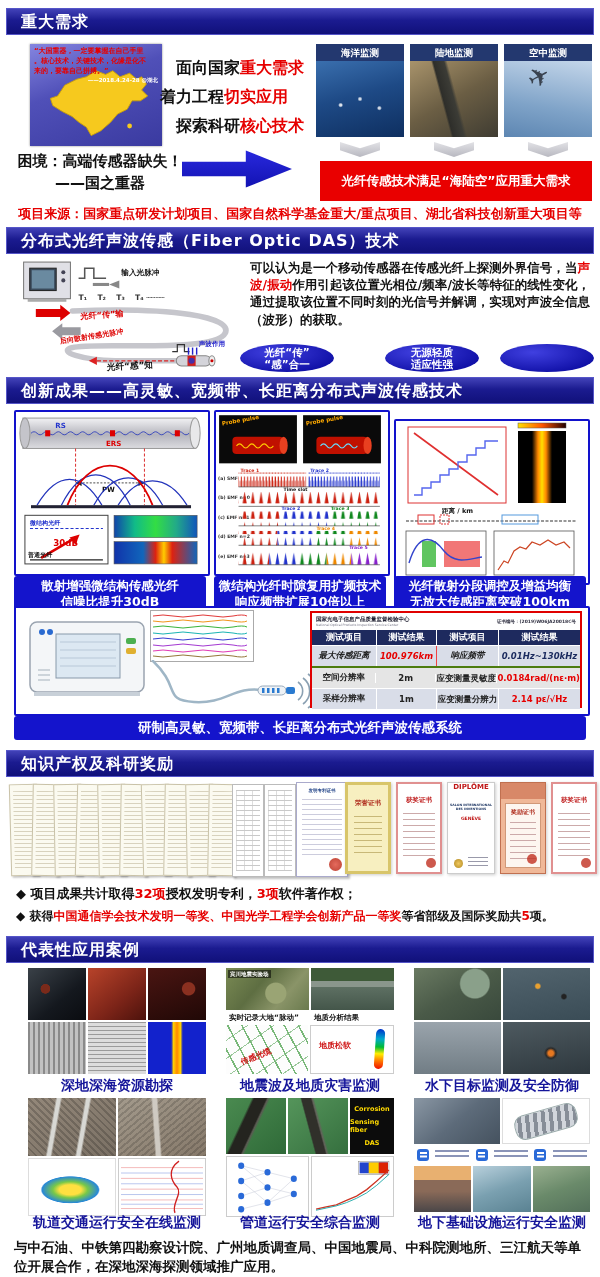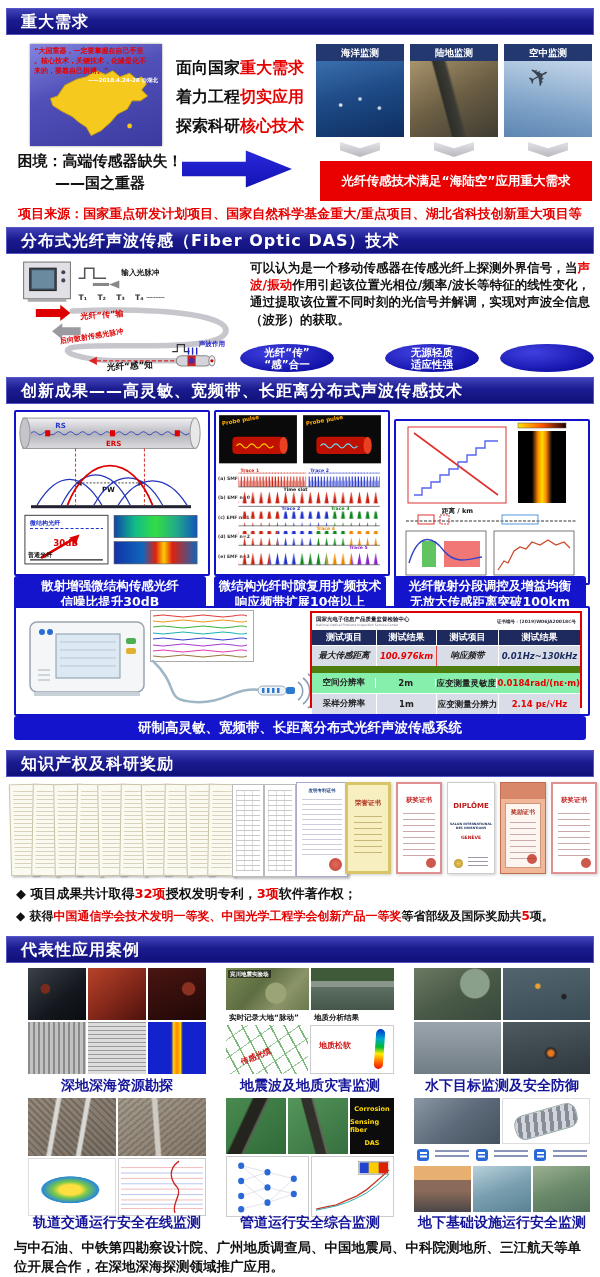--- a/index.html
+++ b/index.html
@@ -111,21 +111,21 @@
     <div class="abs red" style="left:4px;top:3px;font-size:7px;line-height:9.5px;">“大国重器，一定要掌握在自己手里</div>
     <div class="abs red" style="left:4px;top:13px;font-size:7px;line-height:9.5px;">。核心技术，关键技术，化缘是化不</div>
     <div class="abs red" style="left:4px;top:23px;font-size:7px;line-height:9.5px;">来的，要靠自己拼搏。”</div>
     <div class="abs" style="right:4px;top:33px;font-size:5.5px;color:#fff;">——2018.4.24-28 @湖北</div>
   </div>
 
   <div class="abs" style="left:10px;top:152px;width:180px;text-align:center;font-size:15px;color:#111;">困境：高端传感器缺失！</div>
   <div class="abs" style="left:10px;top:174px;width:180px;text-align:center;font-size:15px;color:#111;">——国之重器</div>
 
   <div class="abs" style="left:176px;top:58px;font-size:16px;color:#111;"><span>面向国家</span><span class="red">重大需求</span></div>
-  <div class="abs" style="left:176px;top:87px;font-size:16px;color:#111;"><span>着力工程</span><span class="red">切实应用</span></div>
+  <div class="abs" style="left:160px;top:87px;font-size:16px;color:#111;"><span>着力工程</span><span class="red">切实应用</span></div>
   <div class="abs" style="left:176px;top:116px;font-size:16px;color:#111;"><span>探索科研</span><span class="red">核心技术</span></div>
 
   <div class="abs" style="left:182px;top:148px;width:110px;height:42px;background:linear-gradient(180deg,#2a2ae0,#1111b0);clip-path:polygon(0 33%,58% 33%,58% 6%,100% 50%,58% 94%,58% 67%,0 67%);"></div>
 
   <div class="mon" style="left:316px;">
     <div class="mon-label">海洋监测</div>
     <div class="mon-photo ph-ocean"></div>
   </div>
   <div class="mon" style="left:410px;">
     <div class="mon-label">陆地监测</div>
@@ -456,21 +456,21 @@
       <div class="tc" style="width:60px;border-left:1px solid #fff;">测试结果</div>
       <div class="tc" style="width:62px;border-left:1px solid #fff;">测试项目</div>
       <div class="tc" style="flex:1;border-left:1px solid #fff;">测试结果</div>
     </div>
     <div style="display:flex;height:20px;background:#d9dde8;border-top:1px solid #fff;font-size:8.5px;font-style:italic;">
       <div class="tc" style="width:64px;color:#222;">最大传感距离</div>
       <div class="tc red" style="width:60px;border-left:1px solid #fff;">100.976km</div>
       <div class="tc" style="width:62px;border-left:1px solid #ef4444;color:#222;">响应频带</div>
       <div class="tc" style="flex:1;border-left:1px solid #fff;color:#1a2a5e;">0.01Hz~130kHz</div>
     </div>
-    <div style="display:flex;height:20px;background:#86efac;border-top:7px solid #4d7c0f;font-size:8.5px;align-items:center;">
+    <div style="display:flex;height:20px;background:#e5e5e5;border-top:2px solid #4d7c0f;font-size:8.5px;align-items:center;">
       <div class="tc" style="width:64px;color:#222;">空间分辨率</div>
       <div class="tc" style="width:60px;border-left:1px solid #fff;color:#222;">2m</div>
       <div class="tc" style="width:62px;border-left:1px solid #fff;color:#222;line-height:1.05;">应变测量灵敏度</div>
       <div class="tc red" style="flex:1;border-left:1px solid #fff;">0.0184rad/(nε·m)</div>
     </div>
     <div style="display:flex;height:20px;background:#d9dde8;border-top:1px solid #fff;font-size:8.5px;">
       <div class="tc" style="width:64px;color:#222;">采样分辨率</div>
       <div class="tc" style="width:60px;border-left:1px solid #fff;color:#222;">1m</div>
       <div class="tc" style="width:62px;border-left:1px solid #fff;color:#222;line-height:1.05;">应变测量分辨力</div>
       <div class="tc red" style="flex:1;border-left:1px solid #fff;">2.14 pε/√Hz</div>
@@ -505,21 +505,21 @@
     <div class="certcard" style="left:335px;width:46px;background:#f7efc0;border:3px solid #d8c56a;">
       <div style="font-size:6.5px;color:#b03020;text-align:center;margin-top:14px;">荣誉证书</div>
       <div style="margin:8px 6px 0;height:40px;background:repeating-linear-gradient(180deg,#c8b878 0 1px,transparent 1px 6px);"></div>
     </div>
     <div class="certcard" style="left:386px;width:46px;background:#fff;border:2px solid #e09090;">
       <div style="font-size:6.5px;color:#c02020;text-align:center;margin-top:12px;">获奖证书</div>
       <div style="margin:8px 5px 0;height:44px;background:repeating-linear-gradient(180deg,#caa 0 1px,transparent 1px 6px);"></div>
       <div style="position:absolute;right:4px;bottom:4px;width:10px;height:10px;border-radius:50%;background:#c03020;opacity:.8;"></div>
     </div>
     <div class="certcard" style="left:437px;width:48px;background:#fff;border:1px solid #ccc;">
-      <div style="font-size:7px;color:#c01818;text-align:center;margin-top:19px;">DIPLÔME</div>
+      <div style="font-size:7px;color:#c01818;text-align:center;margin-top:0;">DIPLÔME</div>
       <div style="font-size:3.2px;color:#223a66;text-align:center;margin-top:12px;line-height:1.4;">SALON INTERNATIONAL DES INVENTIONS</div>
       <div style="font-size:4.5px;color:#c01818;text-align:center;margin-top:4px;">GENÈVE</div>
       <div style="position:absolute;left:6px;bottom:5px;width:9px;height:9px;border-radius:50%;background:radial-gradient(circle,#f0c860,#b08820);"></div>
       <div style="position:absolute;right:6px;bottom:4px;width:20px;height:12px;background:repeating-linear-gradient(180deg,#99a 0 1px,transparent 1px 4px);"></div>
     </div>
     <div class="certcard" style="left:490px;width:46px;background:linear-gradient(180deg,#d88868 0 16px,#f0b898 16px);border:1px solid #c07050;">
       <div style="position:absolute;left:4px;right:4px;top:20px;bottom:5px;background:#fdf6f0;border:1px solid #d09878;">
         <div style="font-size:6px;color:#b03020;text-align:center;margin-top:4px;">奖励证书</div>
         <div style="margin:5px 4px 0;height:40px;background:repeating-linear-gradient(180deg,#caa 0 1px,transparent 1px 6px);"></div>
         <div style="position:absolute;right:3px;bottom:3px;width:10px;height:10px;border-radius:50%;background:#c03020;opacity:.8;"></div>

